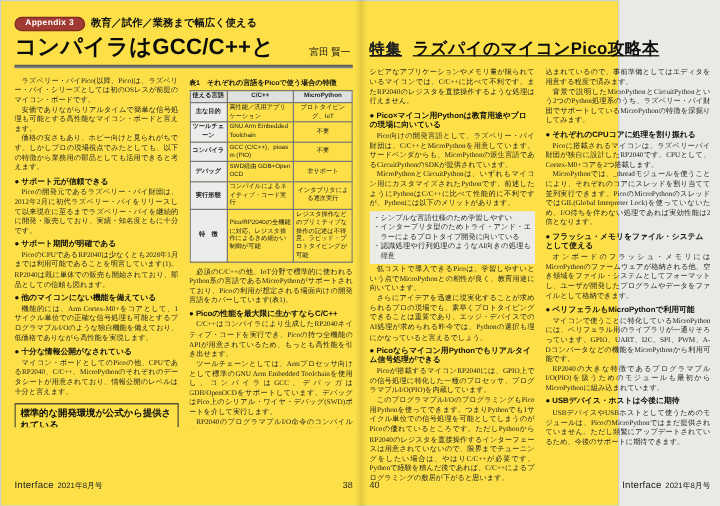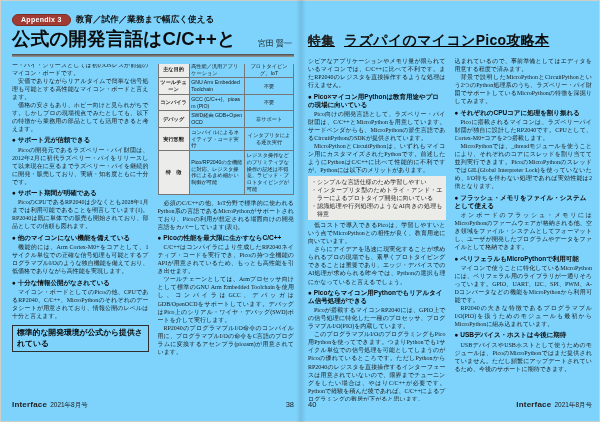--- a/index.html
+++ b/index.html
@@ -3,21 +3,21 @@
 <meta charset="utf-8">
 <style>
   html,body{margin:0;padding:0;}
   body{
     width:600px;height:422px;overflow:hidden;
     background:#e9e9e5;
     font-family:"Liberation Sans","DejaVu Sans",sans-serif;
     -webkit-font-smoothing:antialiased;
   }
   .spread{
-    position:relative;width:600px;height:422px;background:#7dd3fc;
+    position:relative;width:516px;height:422px;background:#fde047;
     box-shadow:inset 0 0 0 1px #cfcfc9;
   }
   .gutter{
     position:absolute;left:296px;top:0;width:10px;height:100%;
     background:linear-gradient(90deg,rgba(0,0,0,0) 0%,rgba(0,0,0,0.10) 50%,rgba(0,0,0,0) 100%);
     pointer-events:none;
   }
   .page{position:absolute;top:10px;height:402px;}
   .page-left{left:12px;width:282px;}
   .page-right{left:308px;width:284px;}
@@ -41,21 +41,21 @@
   
   .feature-head{display:flex;align-items:baseline;gap:9px;margin-top:2px;text-decoration:underline;}
   .feature-label{
     font-size:12.5px;font-weight:900;color:#222;letter-spacing:1px;
     text-shadow:0 0 0.4px #222;
   }
   .feature-title{font-size:14px;font-weight:900;color:#0c0c0c;letter-spacing:0.3px;margin-top:20px;}
 
   
   .cols{display:flex;gap:9px;margin-top:7px;overflow:hidden;}
-  .page-left .cols{height:292px;align-items:flex-end;}
+  .page-left .cols{height:292px;}
   .page-right .cols{height:344px;}
   .col{flex:1;min-width:0;overflow:hidden;}
 
   .para{
     margin:0;font-size:6px;line-height:1.34;color:#1c1c1c;text-align:justify;
     font-family:"Liberation Serif","DejaVu Serif",serif;
     text-indent:1em;
   }
   .para.noind{text-indent:0;}
   .shead{
@@ -83,36 +83,36 @@
     font-family:"Liberation Serif","DejaVu Serif",serif;
     padding-left:6px;text-indent:-6px;
   }
 
   
   .foot{
     position:absolute;bottom:2px;left:0;width:100%;
     display:flex;justify-content:space-between;align-items:baseline;
     font-size:7px;color:#222;
   }
-  .foot .mag{font-weight:700;font-size:8px;letter-spacing:0.2px;}
+  .foot .mag{font-weight:400;font-size:8px;letter-spacing:0.2px;}
   .foot .issue{font-size:6.5px;margin-left:3px;}
   .foot .pnum{font-size:7.5px;}
 </style>
 </head>
 <body>
 
 <div class="spread">
 
   <section class="page page-left">
     <div class="kicker-row">
       <span class="badge">Appendix 3</span>
       <span class="kicker">教育／試作／業務まで幅広く使える</span>
     </div>
     <div class="title-row">
-      <h1 class="title"><span>公式の開発言語はC/C++と</span><br></h1>
+      <h1 class="title"><span>コンパイラはGCC/C++と</span><br></h1>
       <span class="author">宮田 賢一</span>
     </div>
     <div class="title-rule"></div>
 
     <div class="cols">
       <div class="col" id="l1">
           <p class="para">ラズベリー・パイPico(以降、Pico)は、ラズベリー・パイ・シリーズとしては初のOSレスが前提のマイコン・ボードです。</p>
           <p class="para">安価でありながらリアルタイムで簡単な信号処理も可能とする高性能なマイコン・ボードと言えます。</p>
           <p class="para">価格の安さもあり、ホビー向けと見られがちです。しかしプロの現場視点でみたとしても、以下の特徴から業務用の部品としても活用できると考えます。</p>
           <div class="shead">● サポート元が信頼できる</div>

